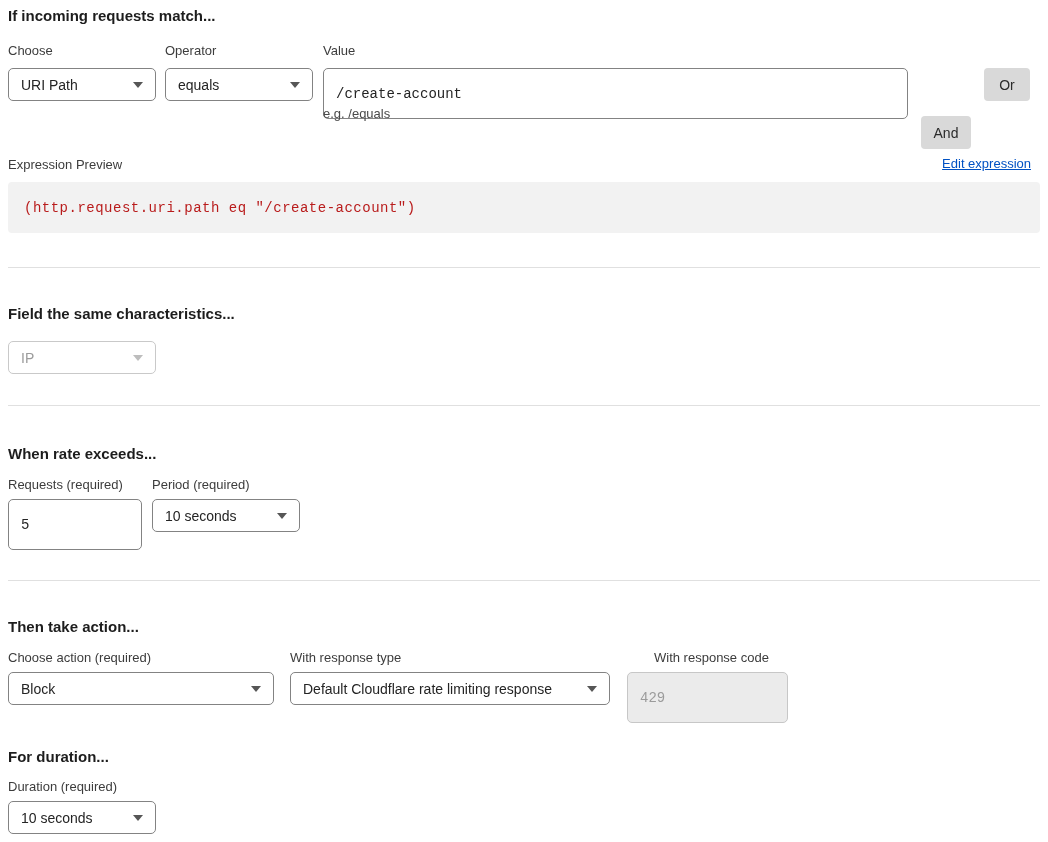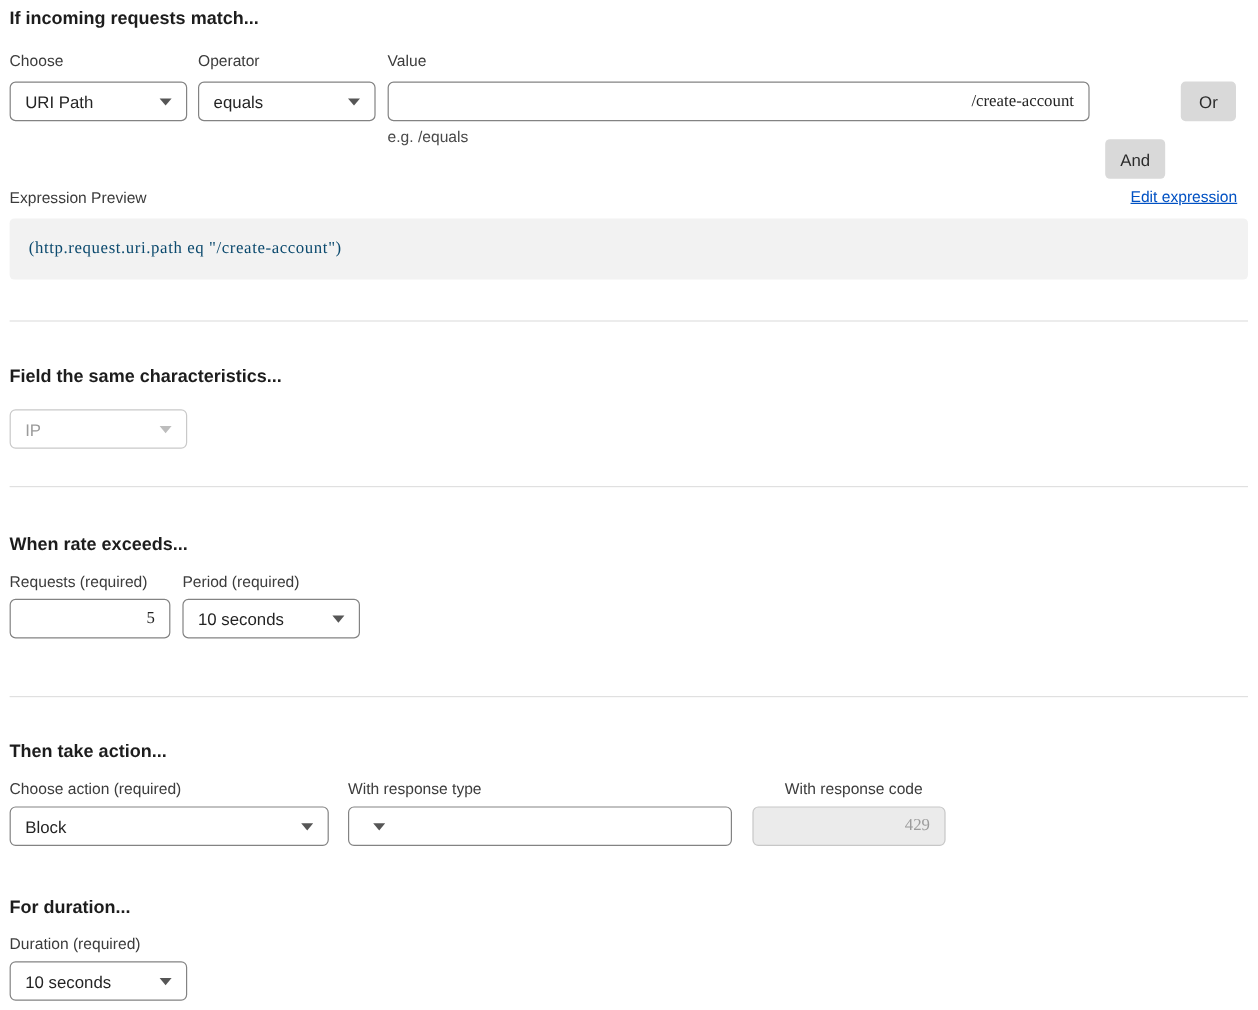--- a/index.html
+++ b/index.html
@@ -27,43 +27,43 @@
   .select { justify-content:space-between; cursor:pointer; }
   .chevron {
     width:0; height:0;
     border-left:5px solid transparent; border-right:5px solid transparent;
     border-top:6px solid #565656;
     margin-left:8px; flex:none;
   }
   .select.disabled { border-color:#c9c9c9; color:#9b9b9b; cursor:default; }
   .select.disabled .chevron { border-top-color:#bdbdbd; }
   input.text-input {
-    height:33px; width:100%; border:1px solid #838383; border-radius:5px;
-    background:#fff; font-family:Liberation Serif, serif;
-    font-size:14px; color:#242424; padding:0 12px; outline:none;text-align:right;
+    height:51px; width:100%; border:1px solid #838383; border-radius:5px;
+    background:#fff; font-family:Liberation Mono, monospace;
+    font-size:14px; color:#242424; padding:0 12px; outline:none;
   }
   input.text-input:disabled {
     background:#ebebeb; border-color:#c7c7c7; color:#9b9b9b;
   }
   .btn {
     height:33px; border:none; border-radius:4px; background:#d9d9d9;
     font-family:"Liberation Sans","DejaVu Sans",sans-serif;
     font-size:14px; color:#2b2b2b; cursor:pointer;
   }
   .link {
     font-size:13px; color:#0051c3; text-decoration:underline; cursor:pointer;text-align:right;
   }
   .code-box {
     left:8px; right:8px; top:182px; height:51px;
     background:#f2f2f2; border-radius:4px;
     display:flex; align-items:center; padding:0 16px;
   }
   .code-text {
-    font-family:Liberation Serif, serif;
-    font-size:14px; color:#0c4a6e; letter-spacing:0.5px;
+    font-family:Liberation Mono, monospace;
+    font-size:14px; color:#b91c1c; letter-spacing:0.5px;
   }
   .divider { left:8px; right:8px; height:1px; background:#e0e0e0; }
 </style>
 </head>
 <body>
 
 <div class="abs section-heading" style="left:8px; top:7px;">If incoming requests match...</div>
 
 <div class="abs field-label" style="left:8px; top:43px;">Choose</div>
 <div class="abs field-label" style="left:165px; top:43px;">Operator</div>
@@ -127,20 +127,21 @@
 <div class="abs field-label" style="left:8px; top:650px;">Choose action (required)</div>
 <div class="abs field-label" style="left:290px; top:650px;">With response type</div>
 <div class="abs field-label" style="left:654px; top:650px;">With response code</div>
 
 <div class="abs control select" style="left:8px; top:672px; width:266px;">
   <span>Block</span>
   <span class="chevron"></span>
 </div>
 
 <div class="abs control select" style="left:290px; top:672px; width:320px;">
+  <span>Default Cloudflare rate limiting response</span>
   <span class="chevron"></span>
 </div>
 
 <div class="abs" style="left:627px; top:672px; width:161px;">
   <input class="text-input" type="text" disabled="" value="429" style="">
 </div>
 
 <div class="abs section-heading" style="left:8px; top:748px;">For duration...</div>
 
 <div class="abs field-label" style="left:8px; top:779px;">Duration (required)</div>

